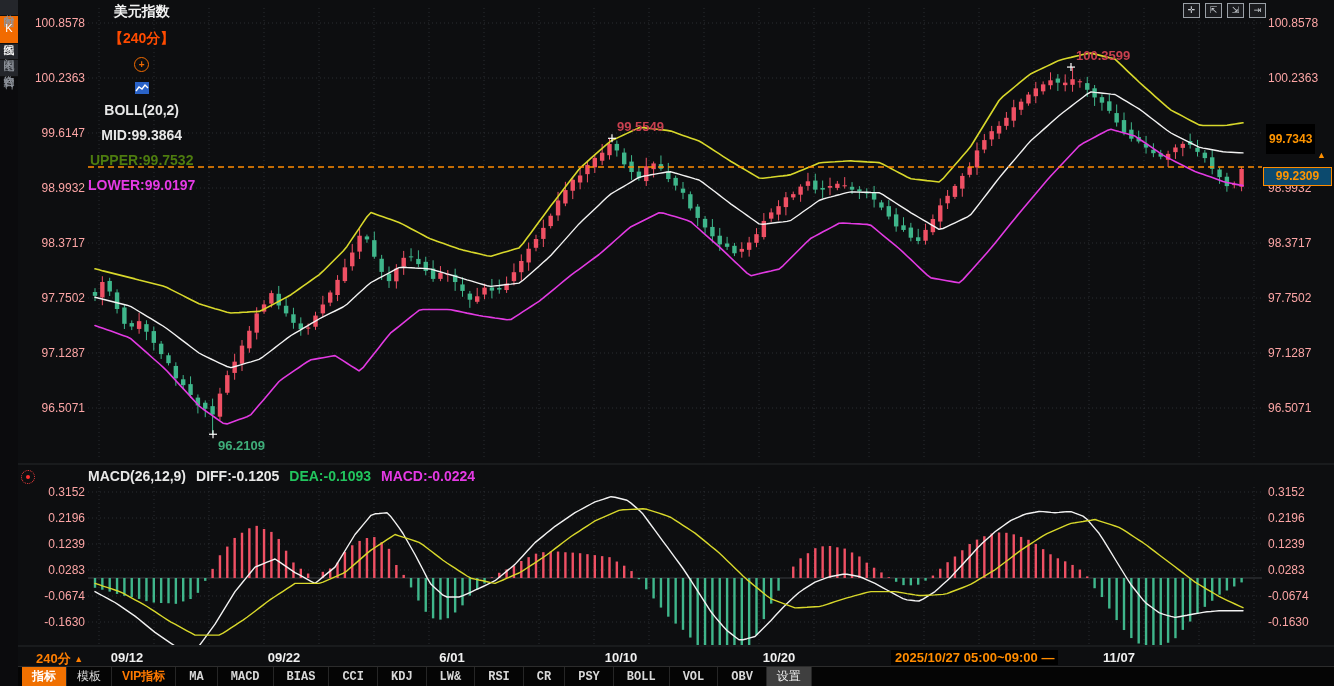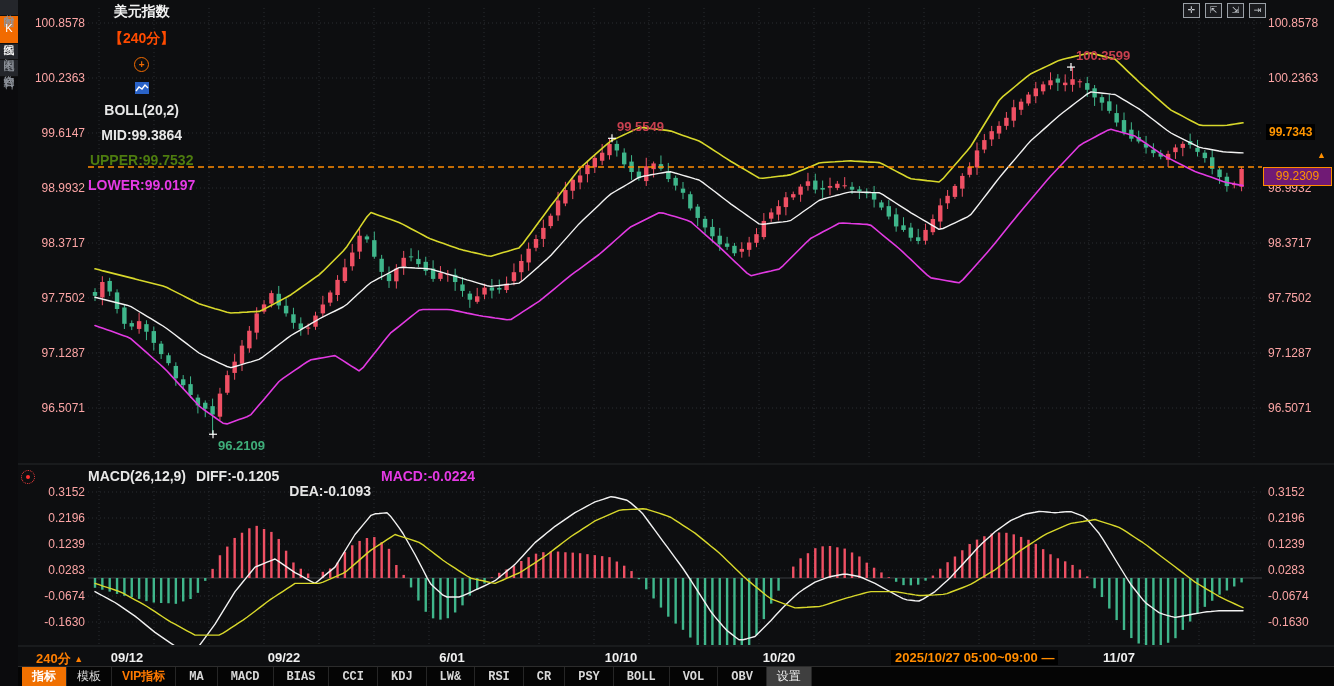--- a/index.html
+++ b/index.html
@@ -25,30 +25,30 @@
   
   #tr-icons{position:absolute;right:68px;top:3px;display:flex;gap:5px;z-index:30;}
   .tr-ic{width:15px;height:13px;border:1px solid #9aa0a6;color:#cfd3d8;font-size:9px;line-height:12px;
          text-align:center;background:#1a1b1e;cursor:pointer;}
   
   .axlab{position:absolute;font-size:12px;font-weight:400;color:#fca5a5;line-height:14px;}
   .axlab.l{width:64px;text-align:right;left:21px;}
   .axlab.r{left:1268px;text-align:left;width:64px;}
   
   #upper-tag{position:absolute;left:1266px;top:124px;background:#000;color:#ff9500;
-             font-size:12px;font-weight:700;padding:1px 3px;z-index:25;}
+             font-size:12px;font-weight:700;padding:8px 3px;z-index:25;}
   #price-arrow{position:absolute;left:1317px;top:150px;color:#ff9000;font-size:9px;z-index:25;}
   #price-tag{position:absolute;left:1263px;top:167px;width:67px;height:17px;border:1px solid #ff8c00;
-             background:#701a75;color:#ff9500;font-size:12px;font-weight:400;text-align:center;
+             background:#0c4a6e;color:#ff9500;font-size:12px;font-weight:700;text-align:center;
              line-height:17px;z-index:25;}
   
   #macd-header{position:absolute;left:88px;top:468px;display:flex;gap:10px;font-size:14px;
                font-weight:700;z-index:20;white-space:nowrap;}
   .m-name,.m-diff{color:#e8e8e8;}
-  .m-dea{color:#e5e5e5;margin-top:15px;}
+  .m-dea{color:#22c55e;}
   .m-macd{color:#e53ae5;}
   #macd-gear{position:absolute;left:21px;top:470px;width:12px;height:12px;border:1px dotted #ff4040;
              border-radius:50%;z-index:20;}
   #macd-gear::after{content:"";position:absolute;left:4px;top:4px;width:4px;height:4px;background:#ff3030;border-radius:50%;}
   
   .xdate{position:absolute;top:650px;transform:translateX(-50%);font-size:13px;font-weight:700;color:#f0f0f0;z-index:20;}
   #x-tooltip{position:absolute;left:891px;top:650px;background:#000;color:#ff8c00;font-size:13px;
              font-weight:700;padding:0 4px;z-index:21;white-space:nowrap;}
   #tf-btn{position:absolute;left:36px;top:650px;color:#ff7e00;font-size:13px;font-weight:700;z-index:21;cursor:pointer;}
   #tf-btn .arr{font-size:9px;vertical-align:1px;}

